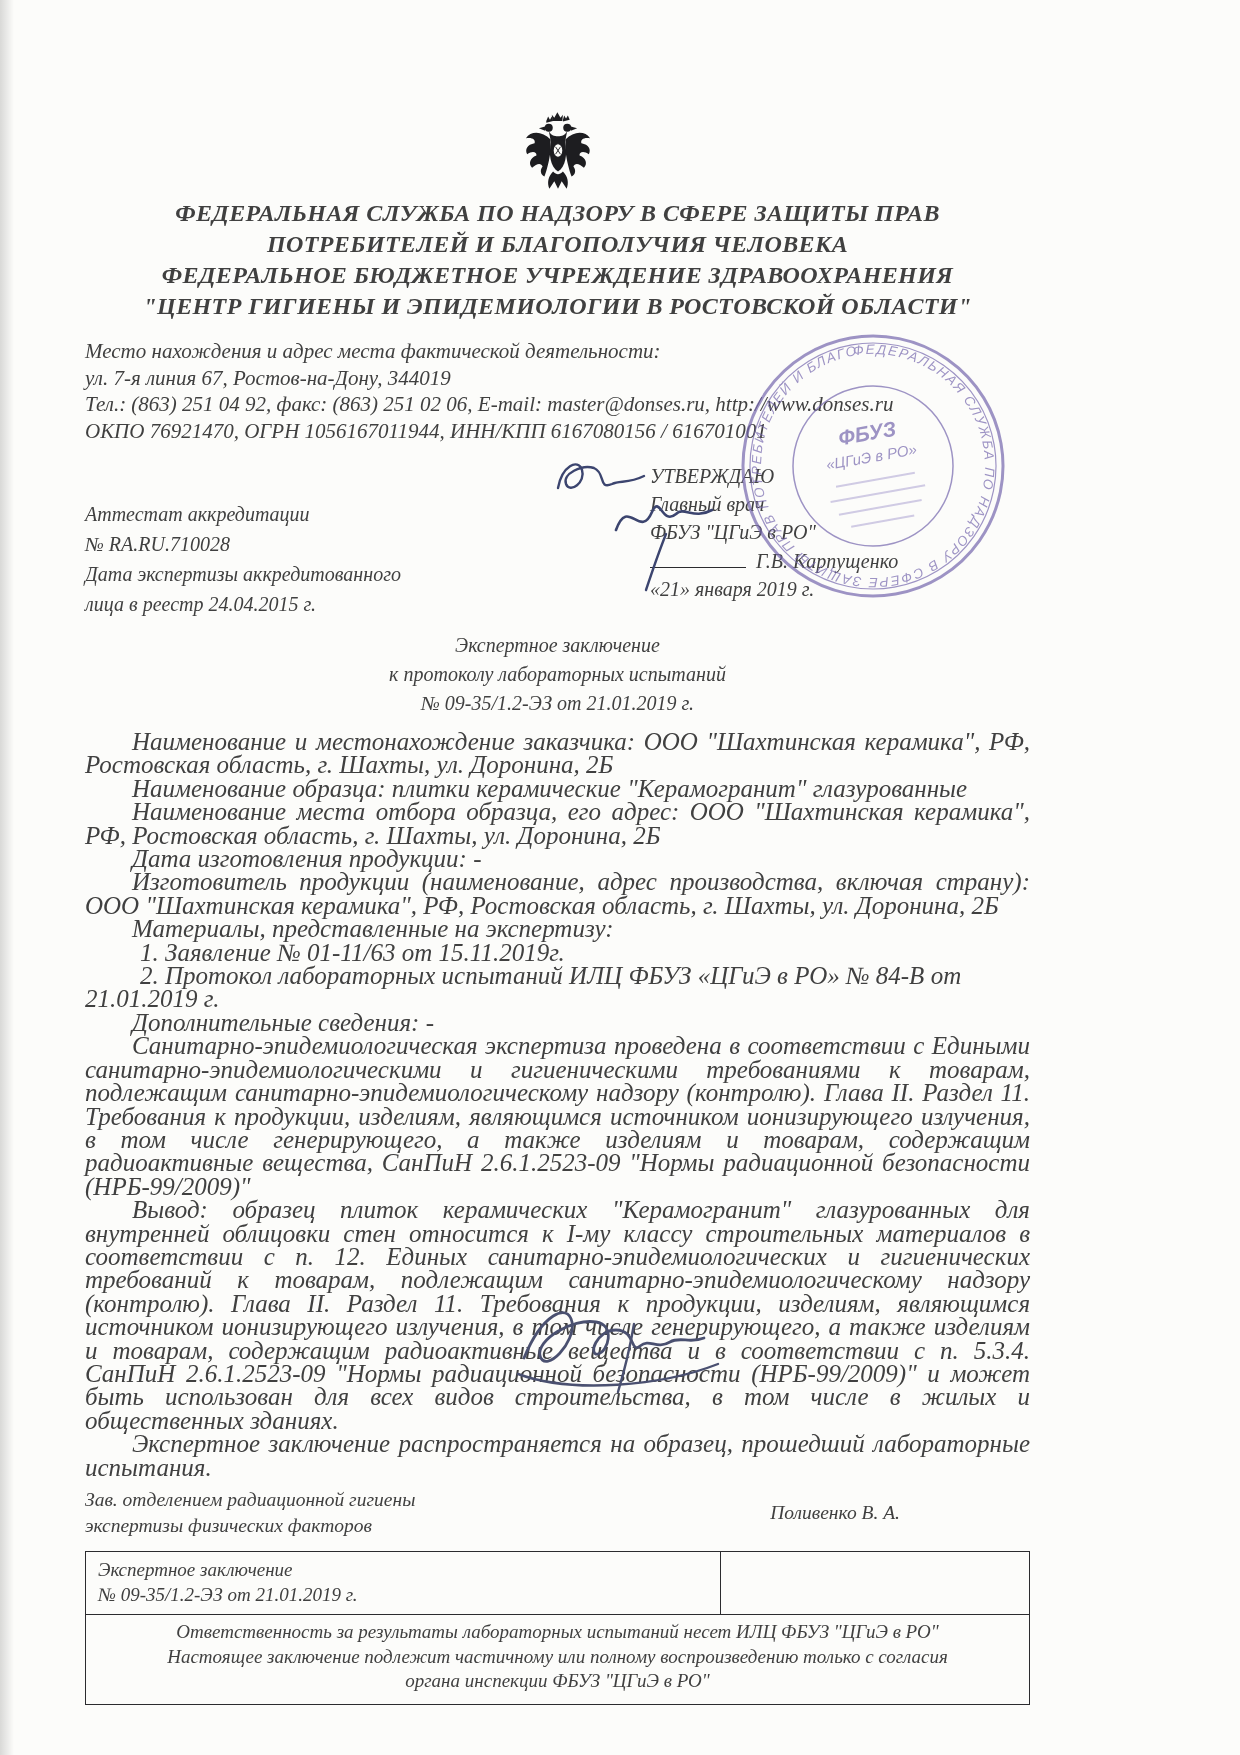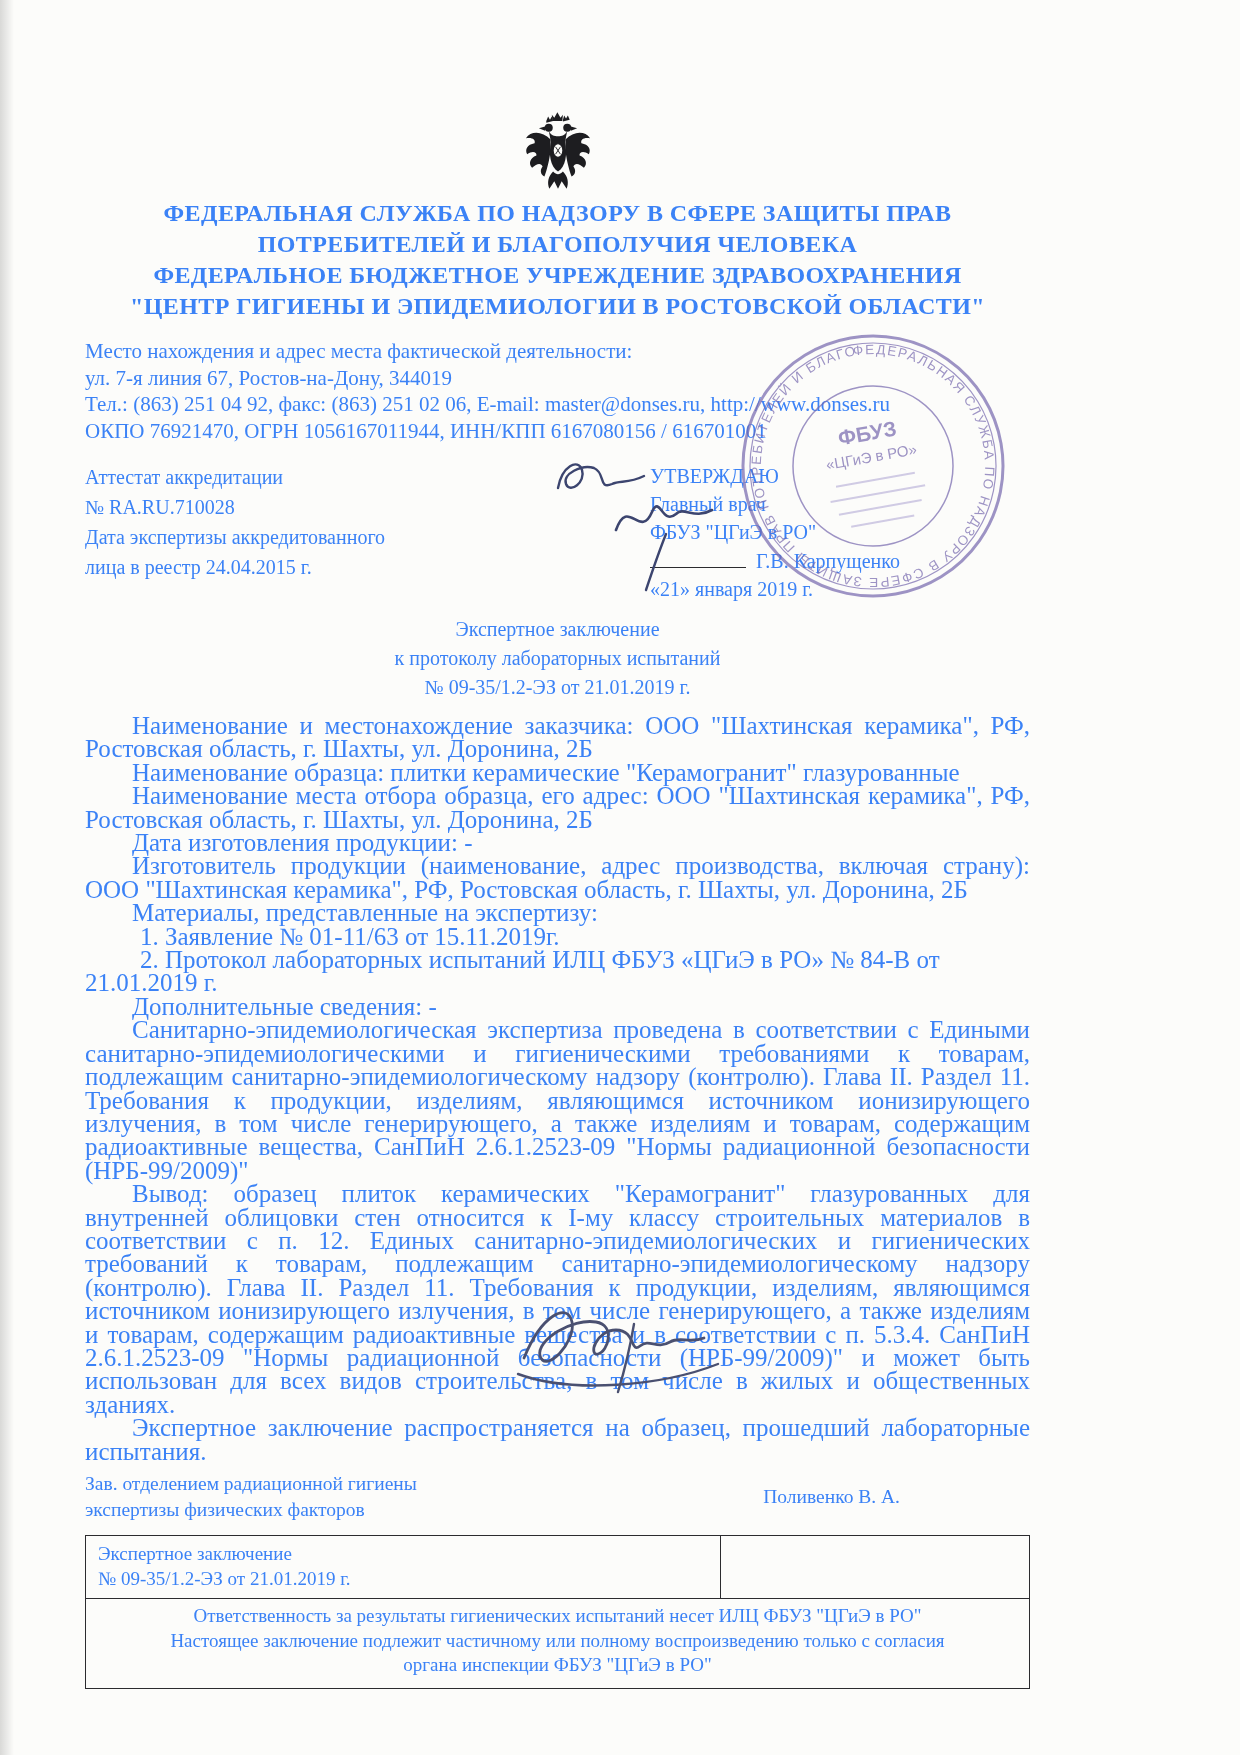--- a/index.html
+++ b/index.html
@@ -1,37 +1,38 @@
 <!DOCTYPE html>
 <html><head>
 <meta charset="utf-8">
 <style>
   * { margin:0; padding:0; box-sizing:border-box; }
   html,body { background:#e9e9e7; }
   .page {
     position:relative; width:1240px; height:1755px; margin:0 auto;
-    background:#fcfcfa; color:#3b82f6; overflow:hidden;
+    background:#fcfcfa; color:#404040; overflow:hidden;
     font-family:"Liberation Serif","DejaVu Serif",serif;
+    font-style:italic;
   }
   .page::before { 
     content:""; position:absolute; left:0; top:0; bottom:0; width:14px;
     background:linear-gradient(to right, rgba(0,0,0,.14), rgba(0,0,0,0));
     pointer-events:none;
   }
   .content { position:absolute; left:85px; top:0; width:945px; }
 
   
   .emblem-wrap { display:flex; justify-content:center; margin-top:112px; }
   .org-title { text-align:center; margin-top:4px; font-weight:bold;
                font-size:24px; line-height:31px; letter-spacing:.4px; }
   .addr-block { text-align:left; margin-top:16px; font-size:21px; line-height:26.5px; }
 
   
   .info-row { display:flex; margin-top:18px; font-size:20px; }
-  .accreditation { width:565px; line-height:30px; }
+  .accreditation { width:565px; line-height:30px;margin-top:37px; }
   .approval { flex:1; line-height:28px; }
   .sign-gap { display:inline-block; width:96px; border-bottom:1.6px solid #2b2b2e;
               height:1.1em; vertical-align:baseline; margin-right:10px; }
 
   
   .doc-title { text-align:center; margin-top:12px; font-size:20px; line-height:29px; }
 
   
   .body-block { margin-top:12px; font-size:25px; line-height:23.4px; text-align:justify; }
   .para { text-indent:47px; }
@@ -145,21 +146,21 @@
     </div>
 
     <div class="footer-table">
       <div class="ft-row1">
         <div class="ft-cell-left">
           <div>Экспертное заключение</div>
           <div>№ 09-35/1.2-ЭЗ от 21.01.2019 г.</div>
         </div>
       </div>
       <div class="ft-row2">
-        <div>Ответственность за результаты гигиенических испытаний несет ИЛЦ ФБУЗ "ЦГиЭ в РО"</div>
+        <div>Ответственность за результаты лабораторных испытаний несет ИЛЦ ФБУЗ "ЦГиЭ в РО"</div>
         <div>Настоящее заключение подлежит частичному или полному воспроизведению только с согласия органа инспекции ФБУЗ "ЦГиЭ в РО"</div>
       </div>
     </div>
 
   </div>
 
   <svg class="stamp" width="276" height="276" viewBox="0 0 276 276">
     <g transform="rotate(-10 138 138)" opacity="0.7">
       <circle cx="138" cy="138" r="130" fill="none" stroke="#7668ae" stroke-width="3"></circle>
       <circle cx="138" cy="138" r="123" fill="none" stroke="#7668ae" stroke-width="1.2"></circle>

